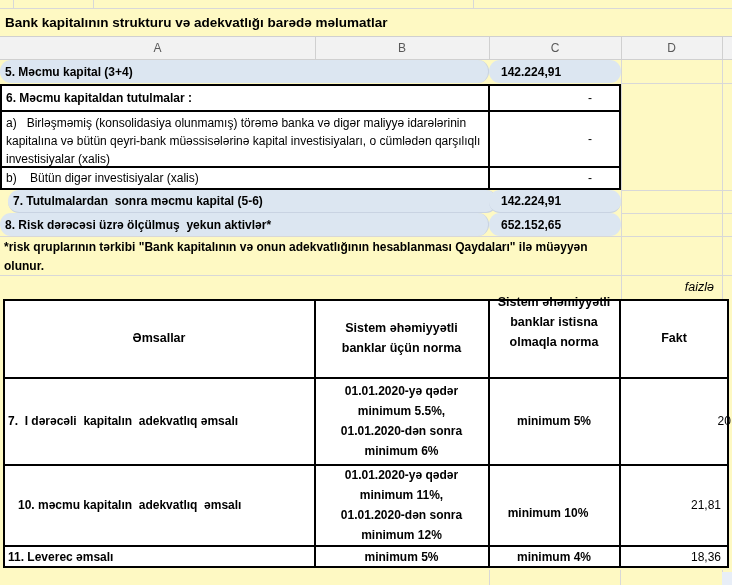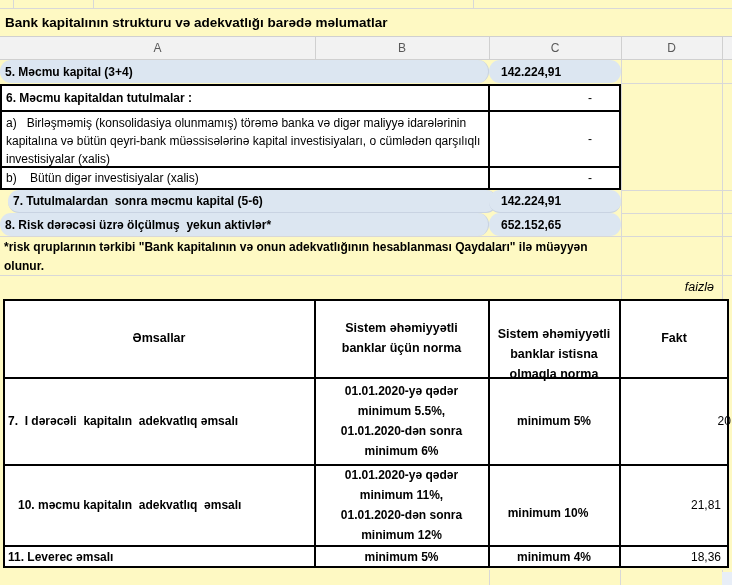--- a/index.html
+++ b/index.html
@@ -86,21 +86,21 @@
   <div class="blackbox" style="left:3px;top:299px;width:726px;height:269px;"></div>
   <div class="bk-v" style="left:314px;top:299px;height:269px;"></div>
   <div class="bk-v" style="left:488px;top:299px;height:269px;"></div>
   <div class="bk-v" style="left:619px;top:299px;height:269px;"></div>
   <div class="bk-h" style="left:3px;top:377px;width:726px;"></div>
   <div class="bk-h" style="left:3px;top:464px;width:726px;"></div>
   <div class="bk-h" style="left:3px;top:545px;width:726px;"></div>
 
   <div class="cell cc bold norm" style="left:316px;top:301px;width:171px;height:74px;font-size:12.5px;padding:0 6px;">Sistem əhəmiyyətli banklar üçün norma</div>
   <div class="cell cc bold" style="left:5px;top:301px;width:308px;height:74px;font-size:12.5px;">Əmsallar</div>
-  <div class="cell cc bold norm" style="left:490px;top:317px;width:128px;height:74px;font-size:12.5px;padding:0 6px;">Sistem əhəmiyyətli banklar istisna olmaqla norma</div>
+  <div class="cell cc bold norm" style="left:490px;top:285px;width:128px;height:74px;font-size:12.5px;padding:0 6px;">Sistem əhəmiyyətli banklar istisna olmaqla norma</div>
   <div class="cell cc bold" style="left:621px;top:301px;width:106px;height:74px;font-size:12.5px;">Fakt</div>
 
   <div class="cell vc bold" style="left:5px;top:379px;width:308px;height:83px;padding-left:3px;">7.  I dərəcəli  kapitalın  adekvatlıq əmsalı</div>
   <div class="cell cc bold norm" style="left:316px;top:379px;width:171px;height:83px;padding:0 18px;">01.01.2020-yə qədər minimum 5.5%, 01.01.2020-dən sonra minimum 6%</div>
   <div class="cell cc bold" style="left:490px;top:379px;width:128px;height:83px;">minimum 5%</div>
   <div class="cell rc" style="left:621px;top:379px;width:106px;height:83px;padding-right:6px;margin-left:40px;">20,5987</div>
 
   <div class="cell vc bold" style="left:5px;top:466px;width:308px;height:77px;padding-left:3px;margin-left:10px;">10. məcmu kapitalın  adekvatlıq  əmsalı</div>
   <div class="cell cc bold norm" style="left:316px;top:466px;width:171px;height:77px;padding:0 15px;text-align:center;">01.01.2020-yə qədər minimum 11%, 01.01.2020-dən sonra minimum 12%</div>
   <div class="cell cc bold" style="left:490px;top:474px;width:116px;height:77px;">minimum 10%</div>

